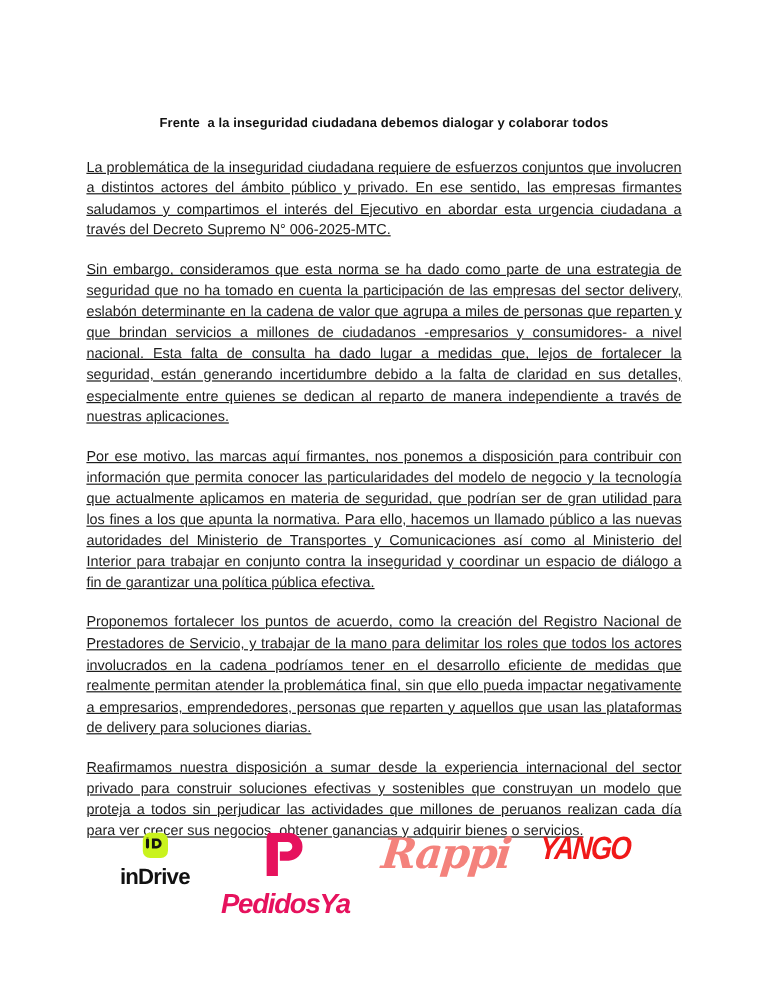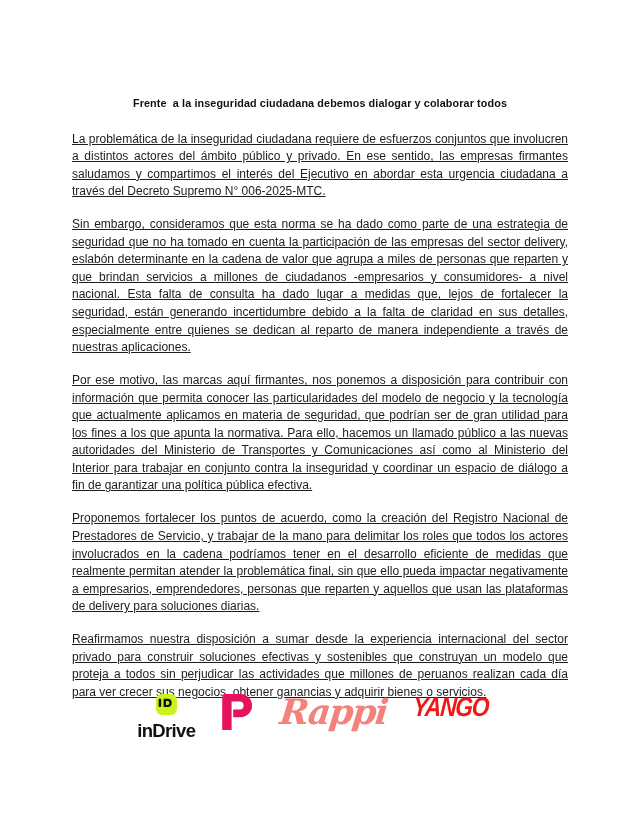--- a/index.html
+++ b/index.html
@@ -166,20 +166,21 @@
       </span>
       <span class="indrive-word">inDrive</span>
     </div>
 
     <div class="logo logo-pedidosya">
       <span class="pedidosya-mark">
         <svg width="33" height="36" viewBox="0 0 33 36" aria-hidden="true">
           <path d="M2.5 0 H19.5 a11.6 11.6 0 0 1 0 23.2 H12.2 L12.2 15.6 H18.6 a4.0 4.0 0 0 0 0 -8.0 H10.6 L10.6 36 H1.2 L1.2 3.2 Z" fill="#E6125D"></path>
         </svg>
       </span>
+      <span class="pedidosya-word">PedidosYa</span>
     </div>
 
     <div class="logo logo-rappi">
       <span class="rappi-word">Rappi</span>
     </div>
 
     <div class="logo logo-yango">
       <span class="yango-word">YANGO</span>
     </div>
 

